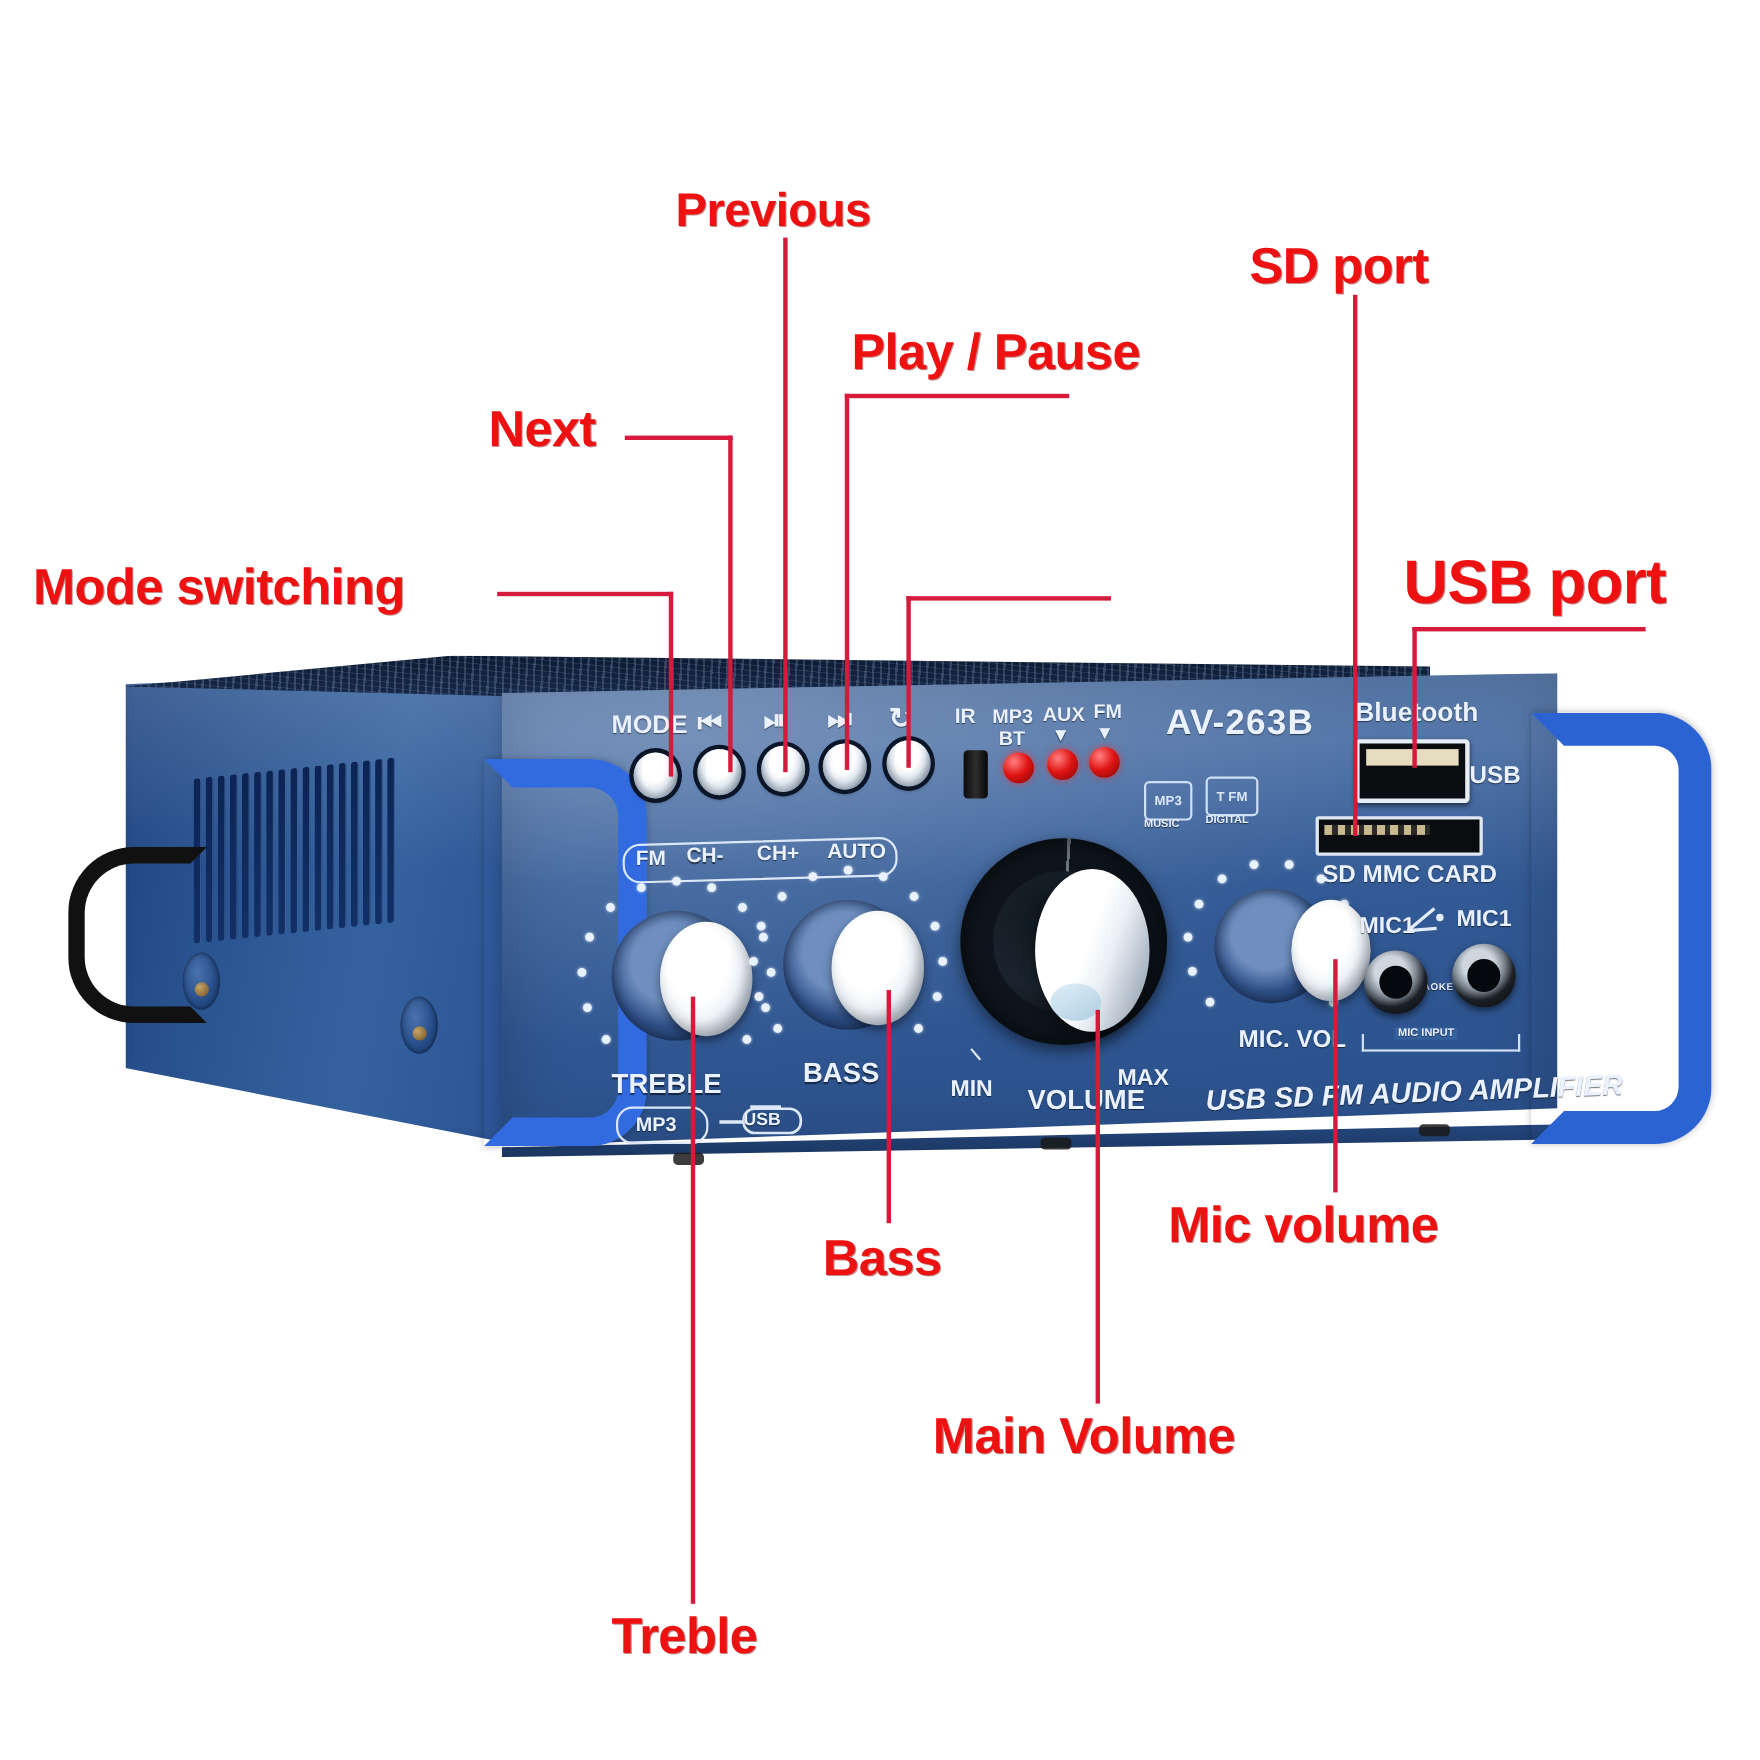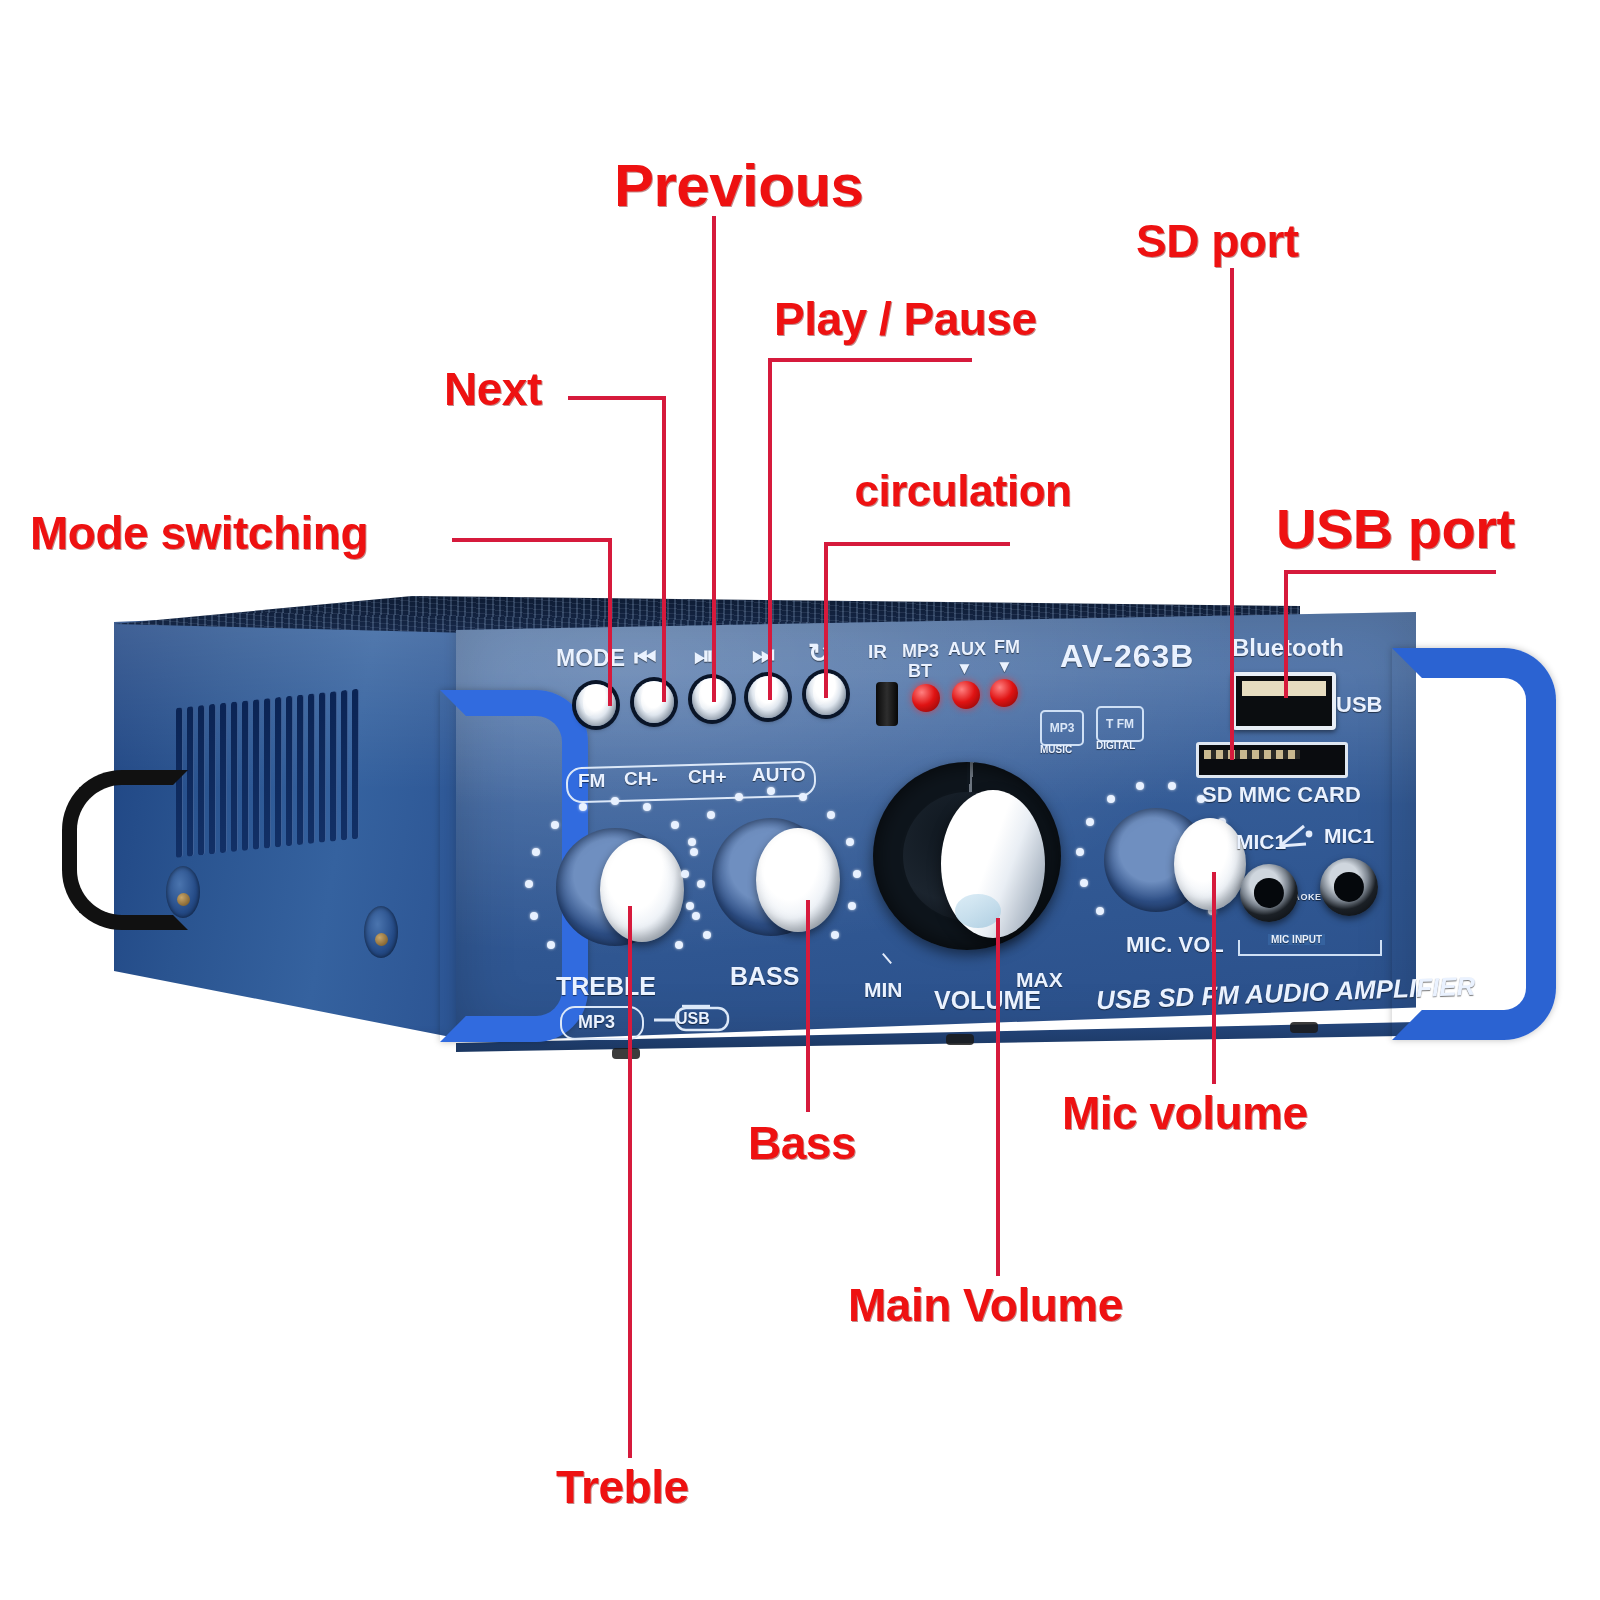--- a/index.html
+++ b/index.html
@@ -335,30 +335,29 @@
 </div>
 
 <div class="anno" style="left:30px;top:510px;font-size:46px">Mode switching</div>
 <div class="lead h" style="left:452px;top:538px;width:160px"></div>
 <div class="lead v" style="left:608px;top:538px;height:168px"></div>
 
 <div class="anno" style="left:444px;top:366px;font-size:46px">Next</div>
 <div class="lead h" style="left:568px;top:396px;width:98px"></div>
 <div class="lead v" style="left:662px;top:396px;height:306px"></div>
 
-<div class="anno" style="left:614px;top:155px;font-size:60px">Previous</div>
+<div class="anno" style="left:614px;top:170px;font-size:43px">Previous</div>
 <div class="lead v" style="left:712px;top:216px;height:486px"></div>
 
 <div class="anno" style="left:774px;top:296px;font-size:46px">Play / Pause</div>
 <div class="lead h" style="left:768px;top:358px;width:204px"></div>
 <div class="lead v" style="left:768px;top:358px;height:342px"></div>
 
 <div class="anno two" style="left:810px;top:424px;font-size:44px;width:306px">
   <br>
-  <span>circulation</span>
 </div>
 <div class="lead h" style="left:824px;top:542px;width:186px"></div>
 <div class="lead v" style="left:824px;top:542px;height:156px"></div>
 
 <div class="anno" style="left:1136px;top:218px;font-size:46px">SD port</div>
 <div class="lead v" style="left:1230px;top:268px;height:492px"></div>
 
 <div class="anno" style="left:1276px;top:500px;font-size:56px">USB port</div>
 <div class="lead h" style="left:1284px;top:570px;width:212px"></div>
 <div class="lead v" style="left:1284px;top:570px;height:128px"></div>

